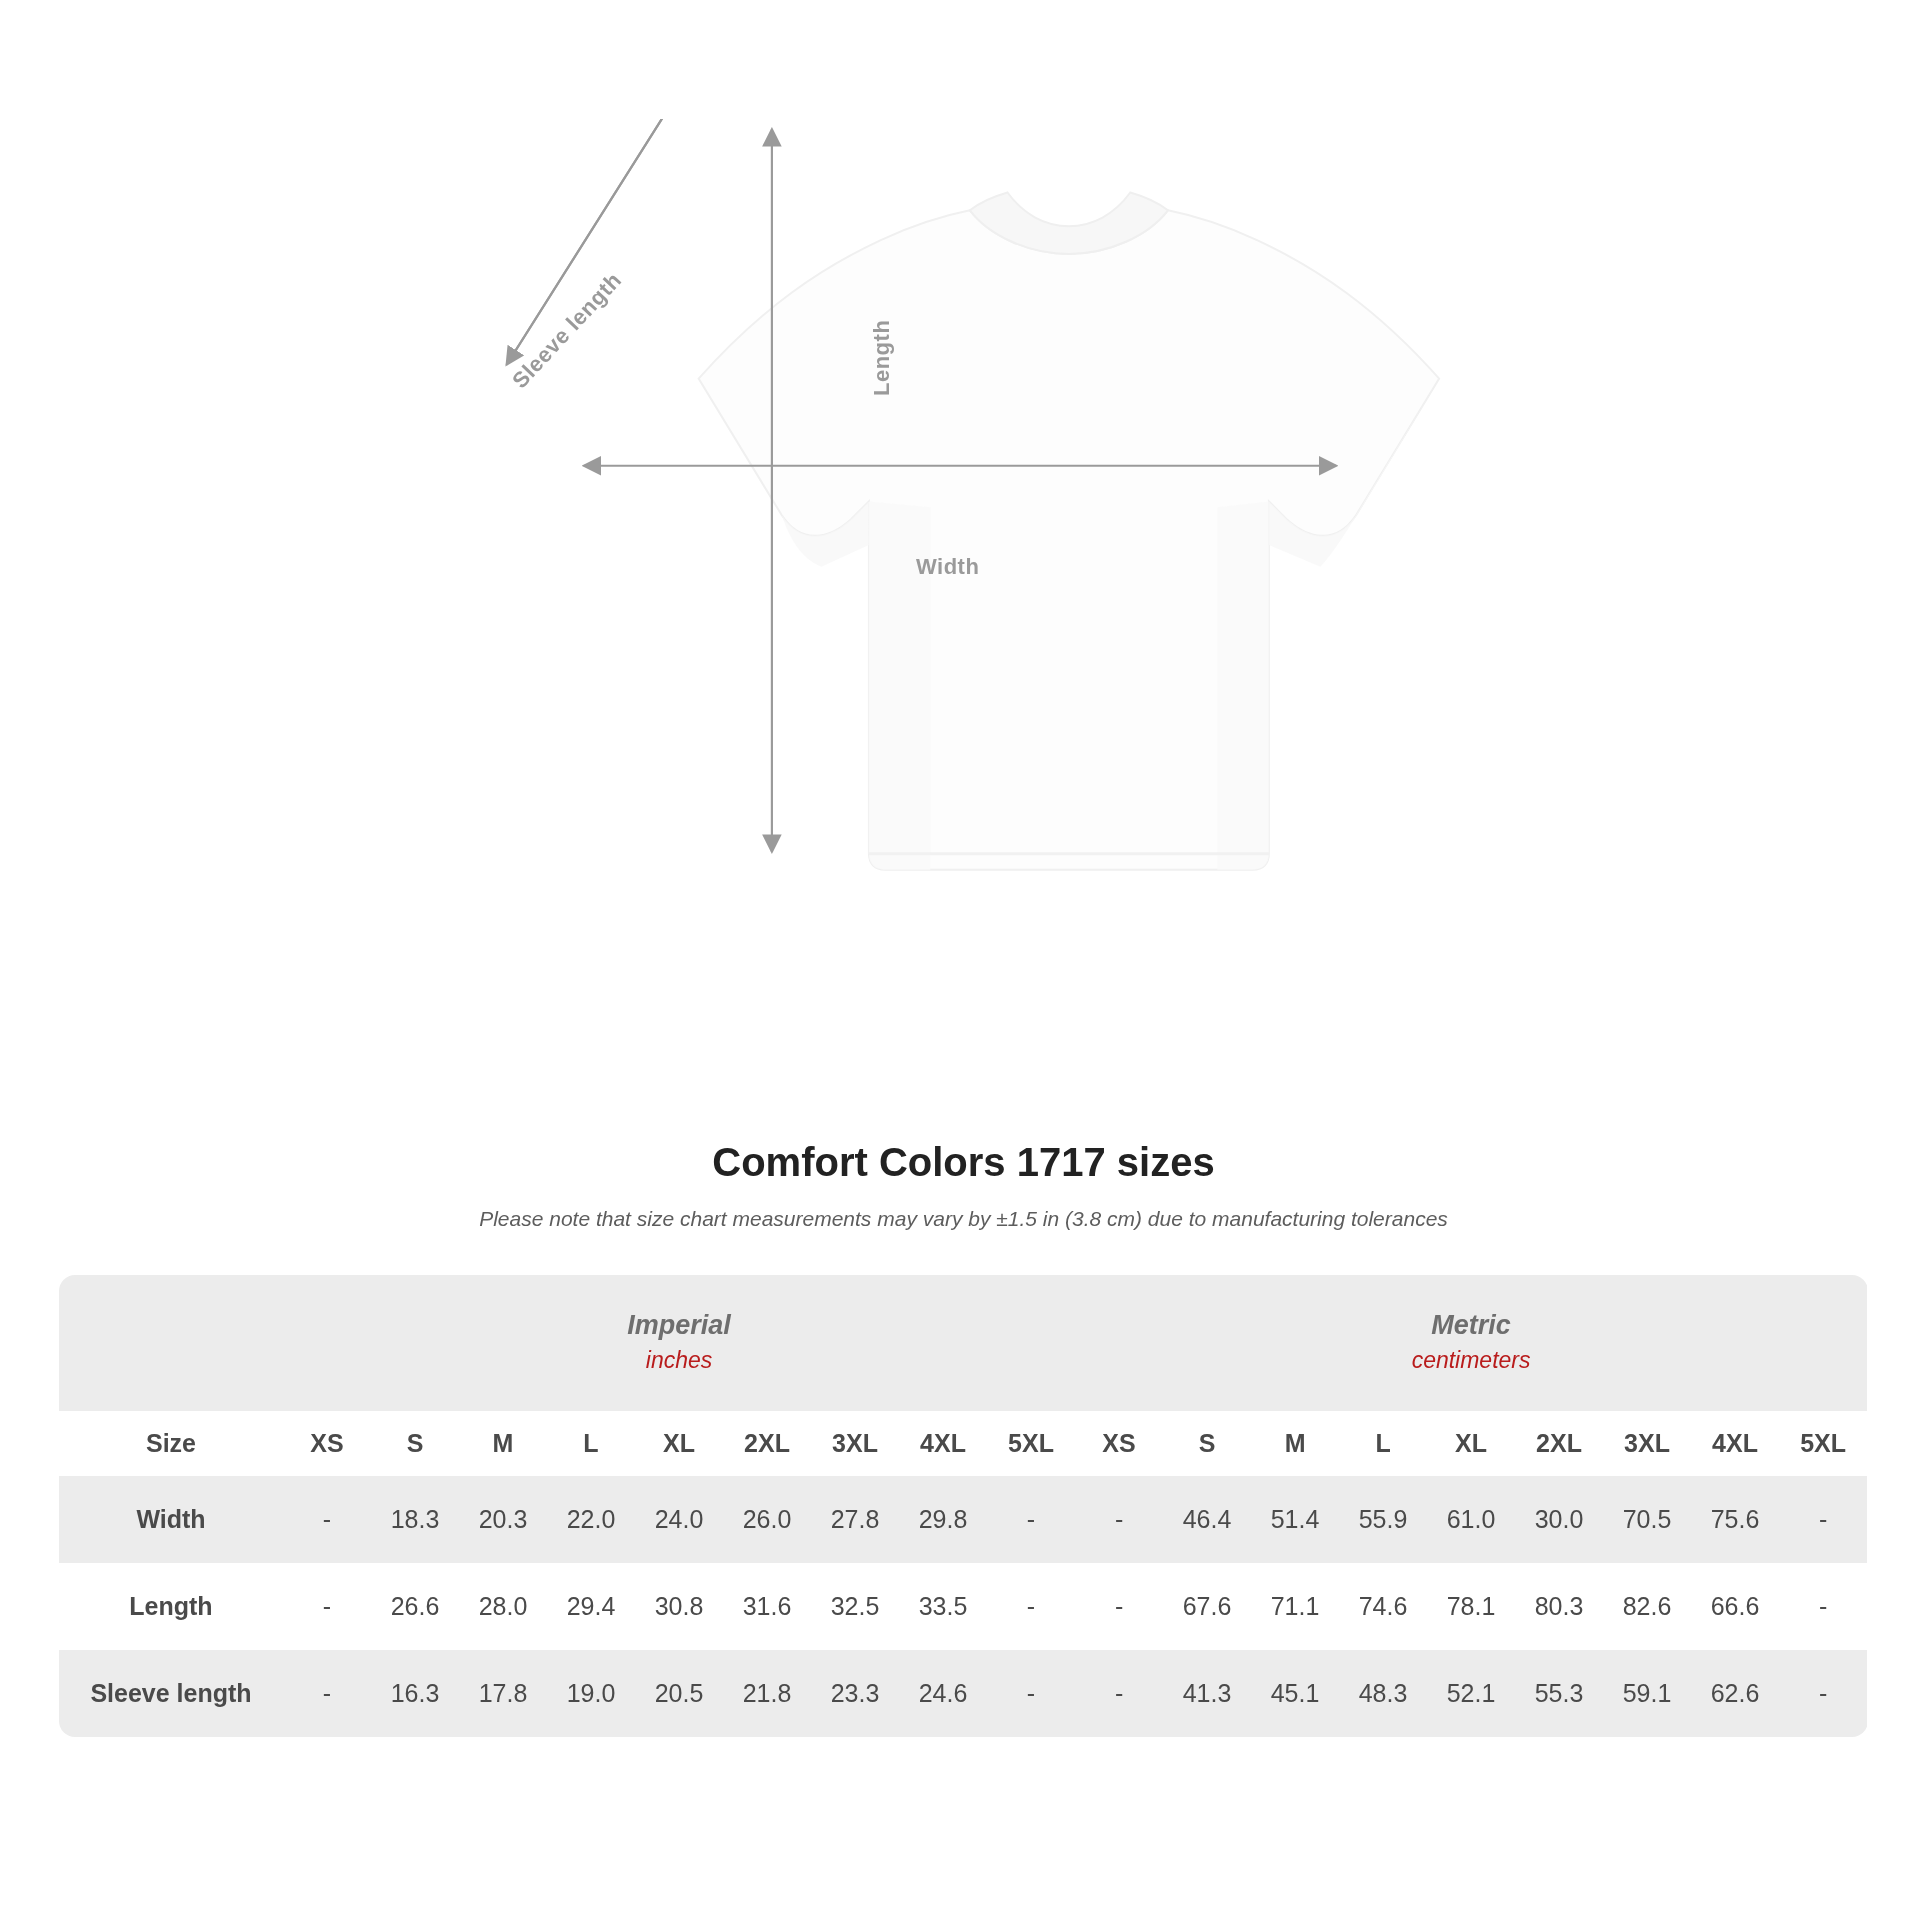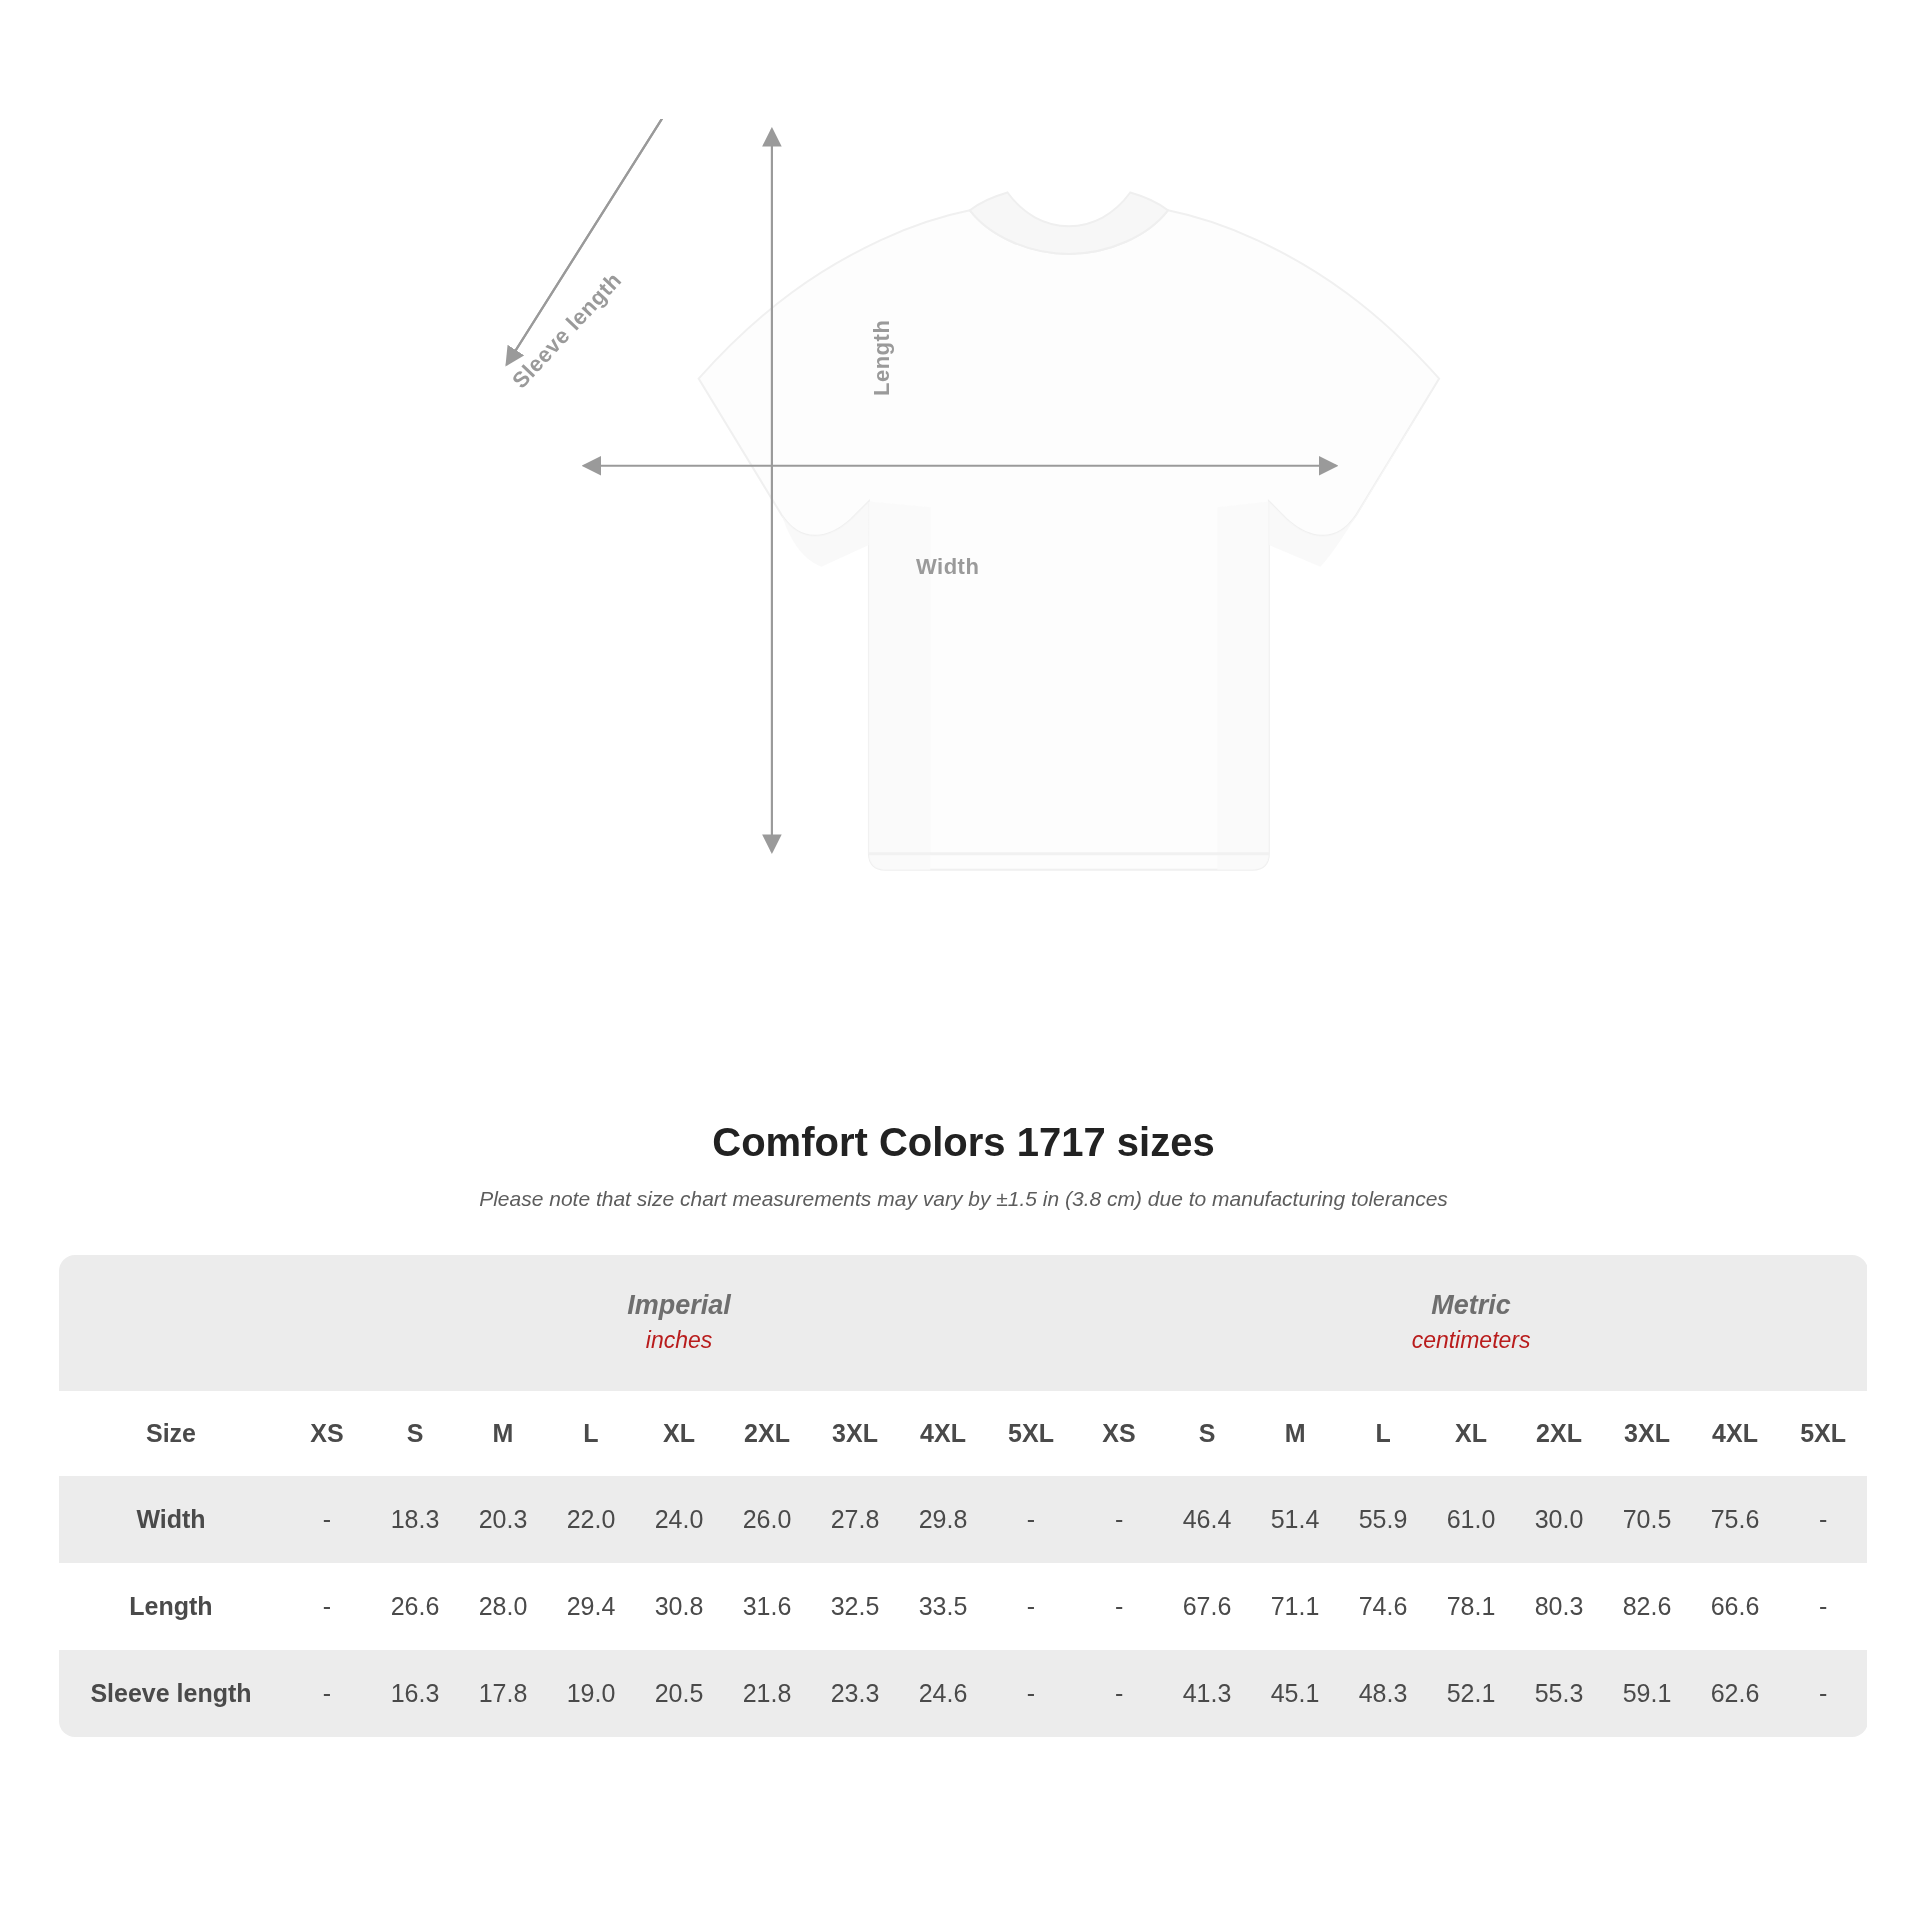--- a/index.html
+++ b/index.html
@@ -64,21 +64,21 @@
   .lbl-sleeve {
     left: 507px;
     top: 376px;
     transform: rotate(-47deg);
     transform-origin: left top;
   }
 
   
   .heading-block {
     text-align: center;
-    margin-top: 16px;
+    margin-top: 36px;
   }
   .chart-title {
     font-size: 40px;
     font-weight: bold;
     color: #222222;
     margin: 0 0 22px 0;
   }
   .chart-note {
     font-size: 21px;
     font-style: italic;
@@ -122,21 +122,21 @@
     font-style: italic;
     color: #b91c1c;
     line-height: 1.5;
   }
   .unit-row td.blank {
     background: #ececec;
   }
 
   .header-row td {
     background: #ffffff;
-    padding: 28px 0;
+    padding: 18px 0;
     font-weight: bold;
     font-size: 25px;
     color: #5a5a5a;
   }
   .header-row td.rowhdr {
     font-weight: bold;
   }
 
   .data-row td {
     padding: 29px 0;

